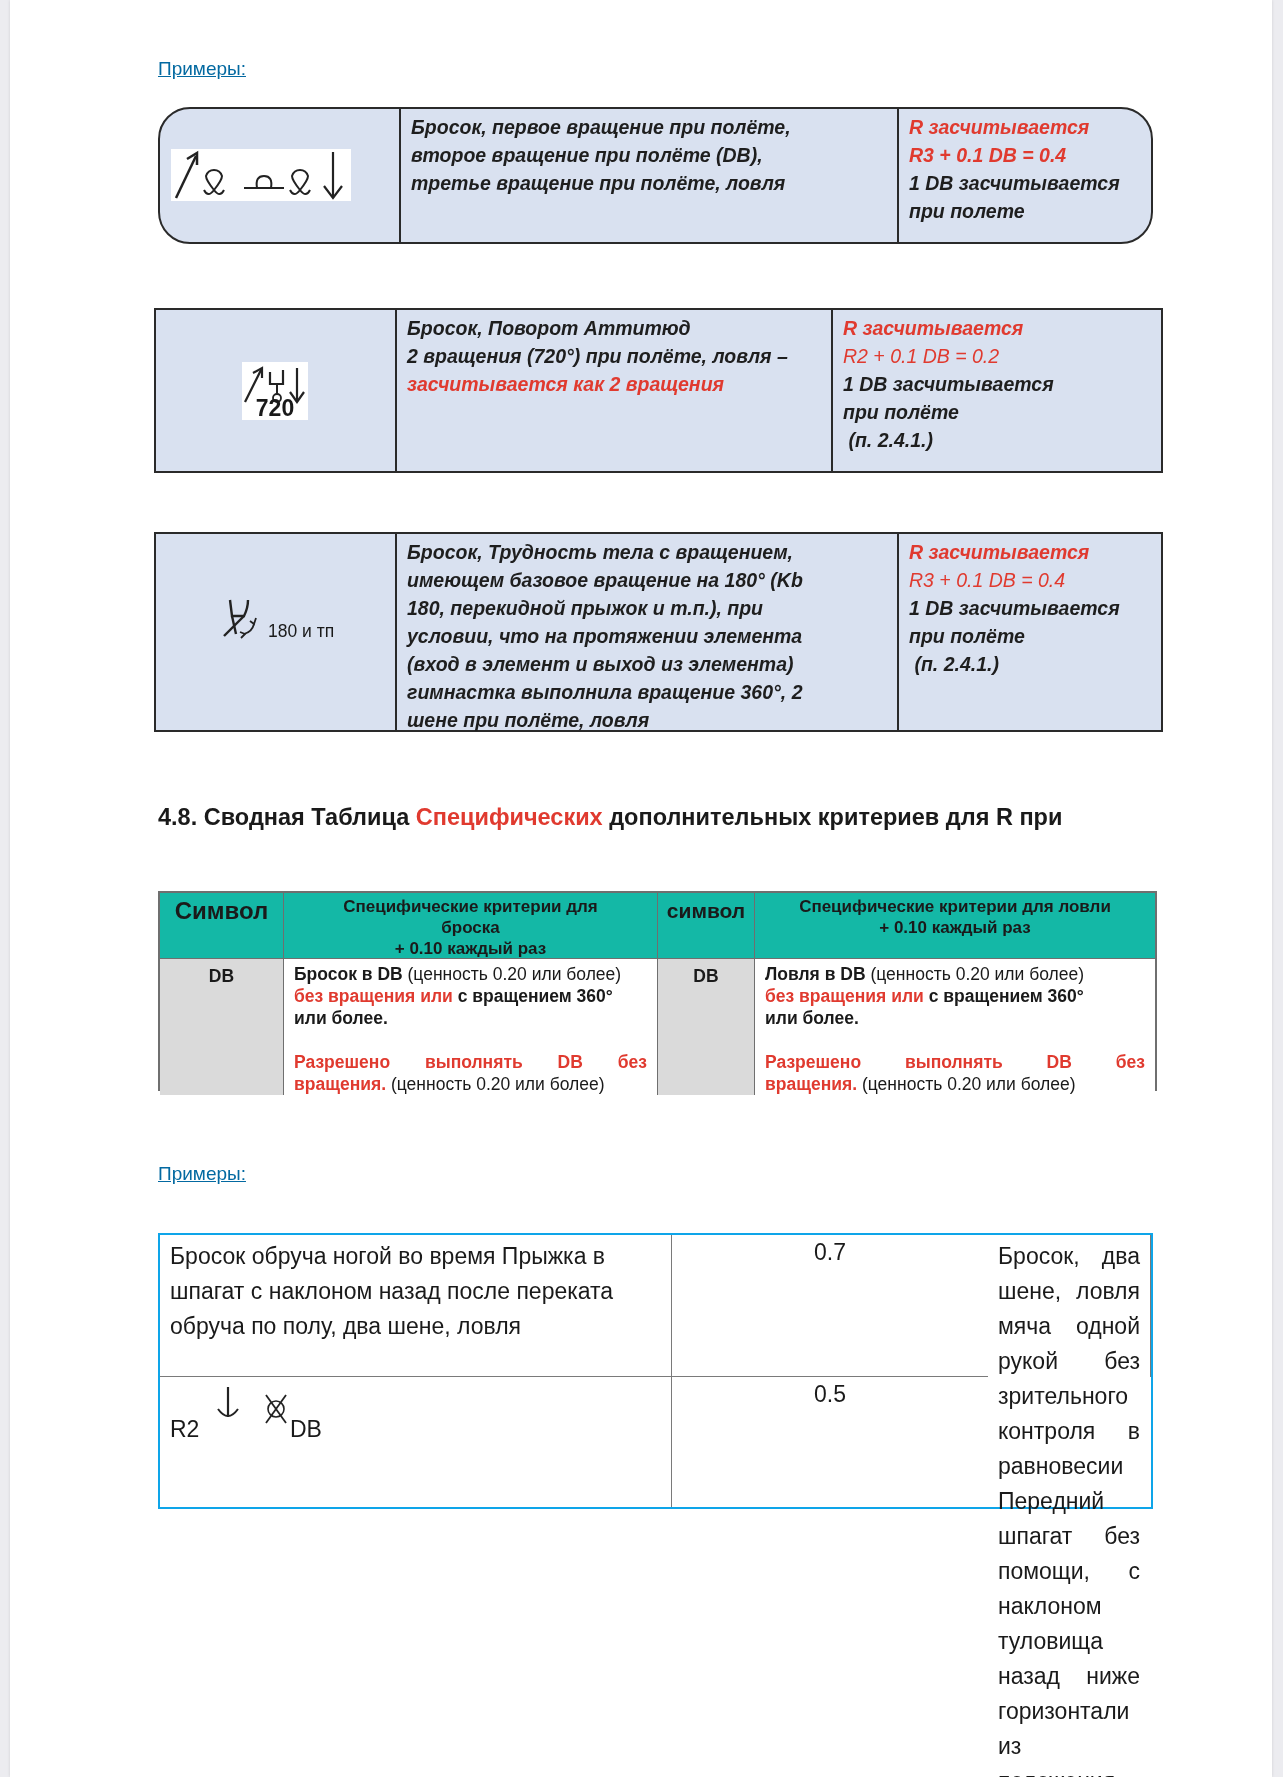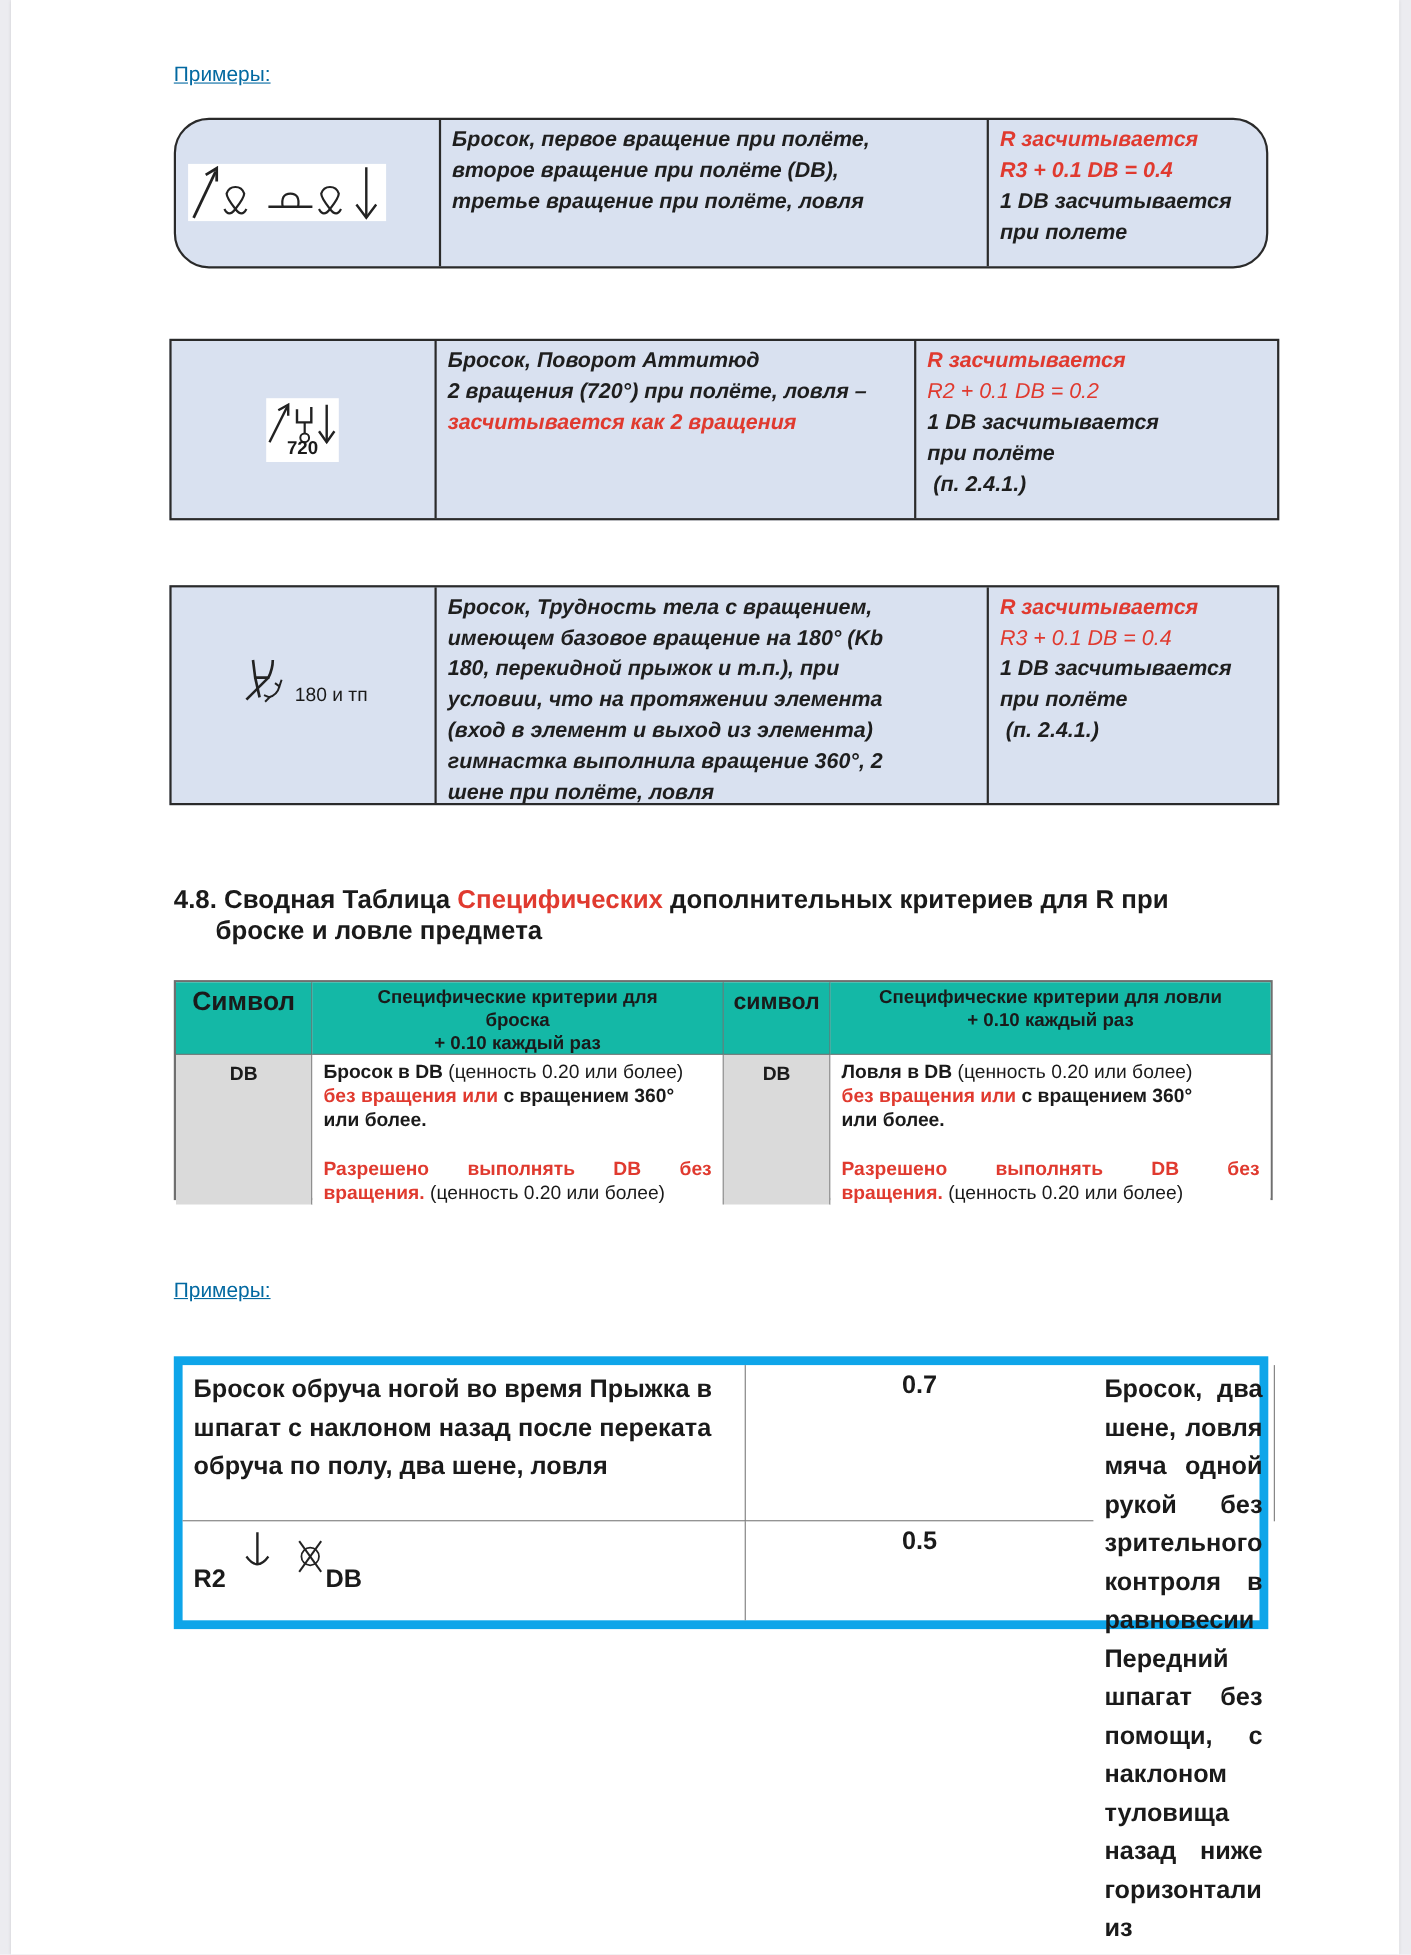--- a/index.html
+++ b/index.html
@@ -54,23 +54,23 @@
   .sum-table .hdr { background: #14b8a6; border-bottom: 1.5px solid #6f6f6f; text-align: center;
     font-weight: bold; font-size: 17px; line-height: 21px; padding-top: 3px; }
   .sum-table .hdr.big { font-size: 24px; line-height: 28px; padding-top: 4px; }
   .sum-table .symcell { background: #dadada; text-align: center; font-weight: bold; font-size: 17.5px; padding-top: 7px; }
   .sum-table .body { background: #fff; padding: 4px 10px 0 10px; font-size: 17.5px; line-height: 22px; }
   .b { font-weight: bold; }
   .justify { text-align: justify; text-align-last: justify; }
 
   
   .bt {
-    position: absolute; left: 158px; top: 1233px; width: 995px; height: 248px;
-    border: 8px solid #0ea5e9; box-sizing: border-box;
-    display: grid; grid-template-columns: 512px 316px 1fr; grid-template-rows: 142px 1fr; font-weight: bold;
+    position: absolute; left: 158px; top: 1233px; width: 995px; height: 276px;
+    border: 2px solid #0ea5e9; box-sizing: border-box;
+    display: grid; grid-template-columns: 512px 316px 1fr; grid-template-rows: 142px 1fr;
   }
   .bt > div { box-sizing: border-box; border-right: 1.5px solid #7a7a7a; }
   .bt > div.last { border-right: none; }
   .bt > div.r1 { border-bottom: 1.5px solid #7a7a7a; }
   .bt .desc { padding: 4px 10px; font-size: 23px; line-height: 35px; color: #1a1a1a; }
   .bt .val { text-align: center; font-size: 23px; padding-top: 4px; }
   .bt .sym { position: relative; font-size: 23px; }
 </style>
 </head>
 <body>
@@ -112,21 +112,21 @@
       <div class="sym-box" style="left:86px; top:52px; width:66px; height:58px; flex-direction:column;">
         <svg width="64" height="38" viewBox="0 0 64 38">
           <path d="M2 36 L18 4" stroke="#222" stroke-width="2.2" fill="none"></path>
           <path d="M10 7 L19 2 L19 12" stroke="#222" stroke-width="2.2" fill="none"></path>
           <path d="M27 6 L27 18 L40 18 L40 4" stroke="#222" stroke-width="2.2" fill="none"></path>
           <line x1="34" y1="18" x2="34" y2="28" stroke="#222" stroke-width="2"></line>
           <circle cx="34" cy="32" r="4" stroke="#222" stroke-width="1.8" fill="none"></circle>
           <line x1="54" y1="2" x2="54" y2="36" stroke="#222" stroke-width="2.2"></line>
           <path d="M47 26 L54 36 L61 26" stroke="#222" stroke-width="2.2" fill="none"></path>
         </svg>
-        <span style="font-size:17px; line-height:16px; font-weight:bold; margin-top:-4px;">720</span>
+        <span style="font-size:23px; line-height:16px; font-weight:bold; margin-top:-4px;">720</span>
       </div>
     </div>
     <div class="c c2" style="width:436px;">
       <div>Бросок, Поворот Аттитюд</div>
       <div>2 вращения (720°) при полёте, ловля –</div>
       <div class="red">засчитывается как 2 вращения</div>
     </div>
     <div class="c c3" style="flex:1;">
       <div class="red">R засчитывается</div>
       <div class="red-light">R2 + 0.1 DB = 0.2</div>
@@ -163,21 +163,20 @@
       <div class="red">R засчитывается</div>
       <div class="red-light">R3 + 0.1 DB = 0.4</div>
       <div>1 DB засчитывается</div>
       <div>при полёте</div>
       <div style="white-space:pre;"> (п. 2.4.1.)</div>
     </div>
   </div>
 
   <div class="heading" style="left:148px;">
     <span>4.8</span><span style="white-space:pre;">. Сводная Таблица </span><span class="red">Специфических</span><span style="white-space:pre;"> дополнительных критериев для R при</span>
-    <span class="line2">броске и ловле предмета</span>
   </div>
 
   <div class="sum-table" style="left:148px;">
     <div class="hdr big">Символ</div>
     <div class="hdr">
       <div>Специфические критерии для</div>
       <div>броска</div>
       <div>+ 0.10 каждый раз</div>
     </div>
     <div class="hdr big" style="font-size:21px;">символ</div>

